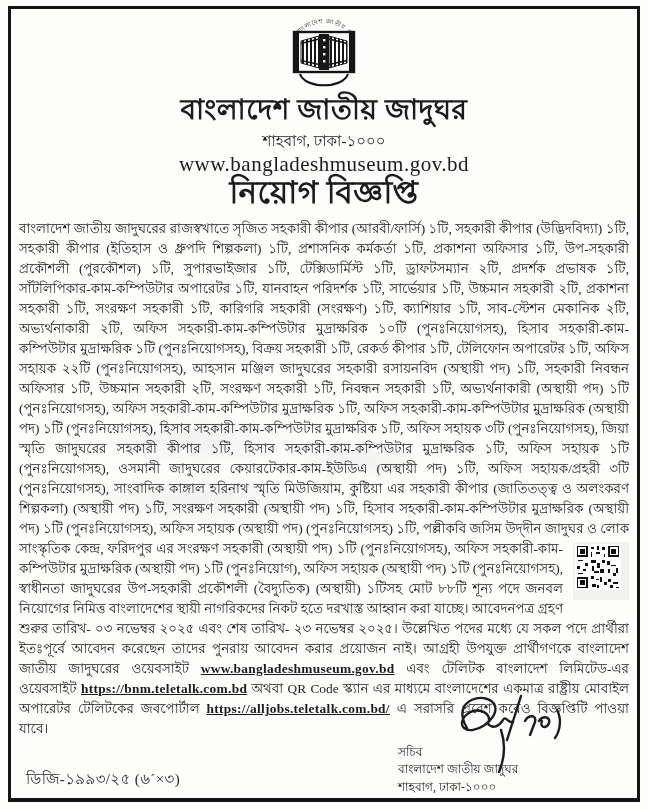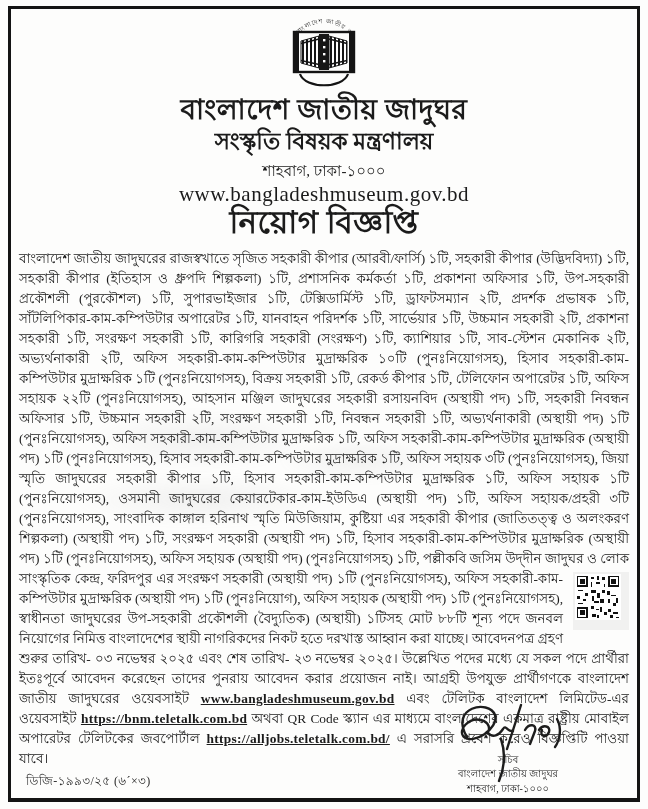--- a/index.html
+++ b/index.html
@@ -64,29 +64,29 @@
     filter:blur(4px);
     pointer-events:none;
   }
   .smudge.s1{left:50px;top:400px;width:300px;height:80px;}
   .smudge.s2{left:30px;top:465px;width:340px;height:70px;}
   .smudge.s3{left:250px;top:430px;width:220px;height:60px;}
   .sig-block{
     position:absolute;
     right:30px;bottom:13px;
     width:220px;
-    text-align:center;
-    font-size:10px;
+    text-align:left;
+    font-size:12px;
     line-height:1.45;
   }
   .sig-svg{display:block;margin:0 auto -30px auto;}
   .print-ref{
     position:absolute;
     left:26px;bottom:17px;
-    font-size:12px;
+    font-size:15px;
     color:#2a2a2a;
     letter-spacing:.4px;
   }
   .clearfix::after{content:"";display:block;clear:both;}
 </style>
 </head>
 <body>
 
 <div class="page">
   <div class="frame"></div>
@@ -124,21 +124,20 @@
         <rect x="38" y="47" width="2.4" height="2.4" fill="#fff"></rect>
         <line x1="16" y1="30.5" x2="34" y2="26" stroke="#161616" stroke-width="1.4"></line>
         <line x1="62" y1="30.5" x2="44" y2="26" stroke="#161616" stroke-width="1.4"></line>
         <line x1="16" y1="47.5" x2="34" y2="51.5" stroke="#161616" stroke-width="1.4"></line>
         <line x1="62" y1="47.5" x2="44" y2="51.5" stroke="#161616" stroke-width="1.4"></line>
 
         <path d="M 15 61 C 20 76 58 76 63 61" fill="none" stroke="#141414" stroke-width="2.2"></path>
       </svg>
 
       <div class="org-name">বাংলাদেশ জাতীয় জাদুঘর</div>
-      <div class="ministry">সংস্কৃতি বিষয়ক মন্ত্রণালয়</div>
       <div class="address">শাহবাগ, ঢাকা-১০০০</div>
       <div class="website-head">www.bangladeshmuseum.gov.bd</div>
       <div class="notice-title">নিয়োগ বিজ্ঞপ্তি</div>
     </div>
 
     <div class="body-text clearfix">
       <span>বাংলাদেশ জাতীয় জাদুঘরের রাজস্বখাতে সৃজিত সহকারী কীপার (আরবী/ফার্সি) ১টি, সহকারী কীপার (উদ্ভিদবিদ্যা) ১টি, সহকারী কীপার (ইতিহাস ও ধ্রুপদি শিল্পকলা) ১টি, প্রশাসনিক কর্মকর্তা ১টি, প্রকাশনা অফিসার ১টি, উপ-সহকারী প্রকৌশলী (পুরকৌশল) ১টি, সুপারভাইজার ১টি, টেক্সিডার্মিস্ট ১টি, ড্রাফটসম্যান ২টি, প্রদর্শক প্রভাষক ১টি, সাঁটলিপিকার-কাম-কম্পিউটার অপারেটর ১টি, যানবাহন পরিদর্শক ১টি, সার্ভেয়ার ১টি, উচ্চমান সহকারী ২টি, প্রকাশনা সহকারী ১টি, সংরক্ষণ সহকারী ১টি, কারিগরি সহকারী (সংরক্ষণ) ১টি, ক্যাশিয়ার ১টি, সাব-স্টেশন মেকানিক ২টি, অভ্যর্থনাকারী ২টি, অফিস সহকারী-কাম-কম্পিউটার মুদ্রাক্ষরিক ১০টি (পুনঃনিয়োগসহ), হিসাব সহকারী-কাম-কম্পিউটার মুদ্রাক্ষরিক ১টি (পুনঃনিয়োগসহ), বিক্রয় সহকারী ১টি, রেকর্ড কীপার ১টি, টেলিফোন অপারেটর ১টি, অফিস সহায়ক ২২টি (পুনঃনিয়োগসহ), আহসান মঞ্জিল জাদুঘরের সহকারী রসায়নবিদ (অস্থায়ী পদ) ১টি, সহকারী নিবন্ধন অফিসার ১টি, উচ্চমান সহকারী ২টি, সংরক্ষণ সহকারী ১টি, নিবন্ধন সহকারী ১টি, অভ্যর্থনাকারী (অস্থায়ী পদ) ১টি (পুনঃনিয়োগসহ), অফিস সহকারী-কাম-কম্পিউটার মুদ্রাক্ষরিক ১টি, অফিস সহকারী-কাম-কম্পিউটার মুদ্রাক্ষরিক (অস্থায়ী পদ) ১টি (পুনঃনিয়োগসহ), হিসাব সহকারী-কাম-কম্পিউটার মুদ্রাক্ষরিক ১টি, অফিস সহায়ক ৩টি (পুনঃনিয়োগসহ), জিয়া স্মৃতি জাদুঘরের সহকারী কীপার ১টি, হিসাব সহকারী-কাম-কম্পিউটার মুদ্রাক্ষরিক ১টি, অফিস সহায়ক ১টি (পুনঃনিয়োগসহ), ওসমানী জাদুঘরের কেয়ারটেকার-কাম-ইউডিএ (অস্থায়ী পদ) ১টি, অফিস সহায়ক/প্রহরী ৩টি (পুনঃনিয়োগসহ), সাংবাদিক কাঙ্গাল হরিনাথ স্মৃতি মিউজিয়াম, কুষ্টিয়া এর সহকারী কীপার (জাতিতত্ত্ব ও অলংকরণ শিল্পকলা) (অস্থায়ী পদ) ১টি, সংরক্ষণ সহকারী (অস্থায়ী পদ) ১টি, হিসাব সহকারী-কাম-কম্পিউটার মুদ্রাক্ষরিক (অস্থায়ী পদ) ১টি (পুনঃনিয়োগসহ), অফিস সহায়ক (অস্থায়ী পদ) (পুনঃনিয়োগসহ) ১টি, পল্লীকবি জসিম উদ্‌দীন জাদুঘর ও লোক সাংস্কৃতিক কেন্দ্র, ফরিদপুর এর সংরক্ষণ সহকারী (অস্থায়ী পদ) ১টি (পুনঃনিয়োগসহ), অফিস</span>
 
       
       <span class="qr-wrap">

